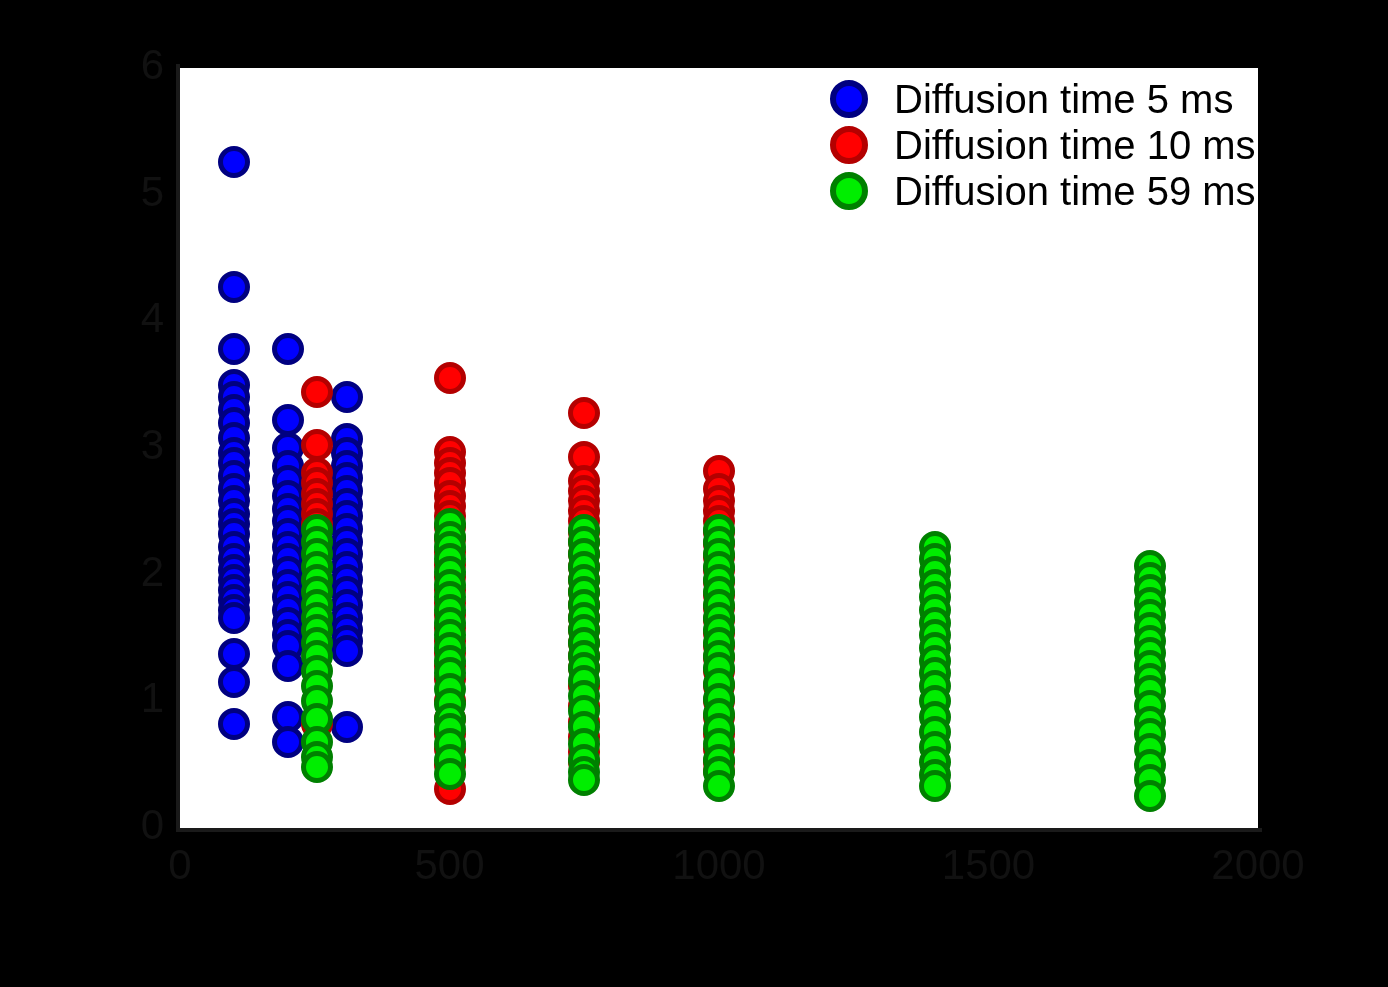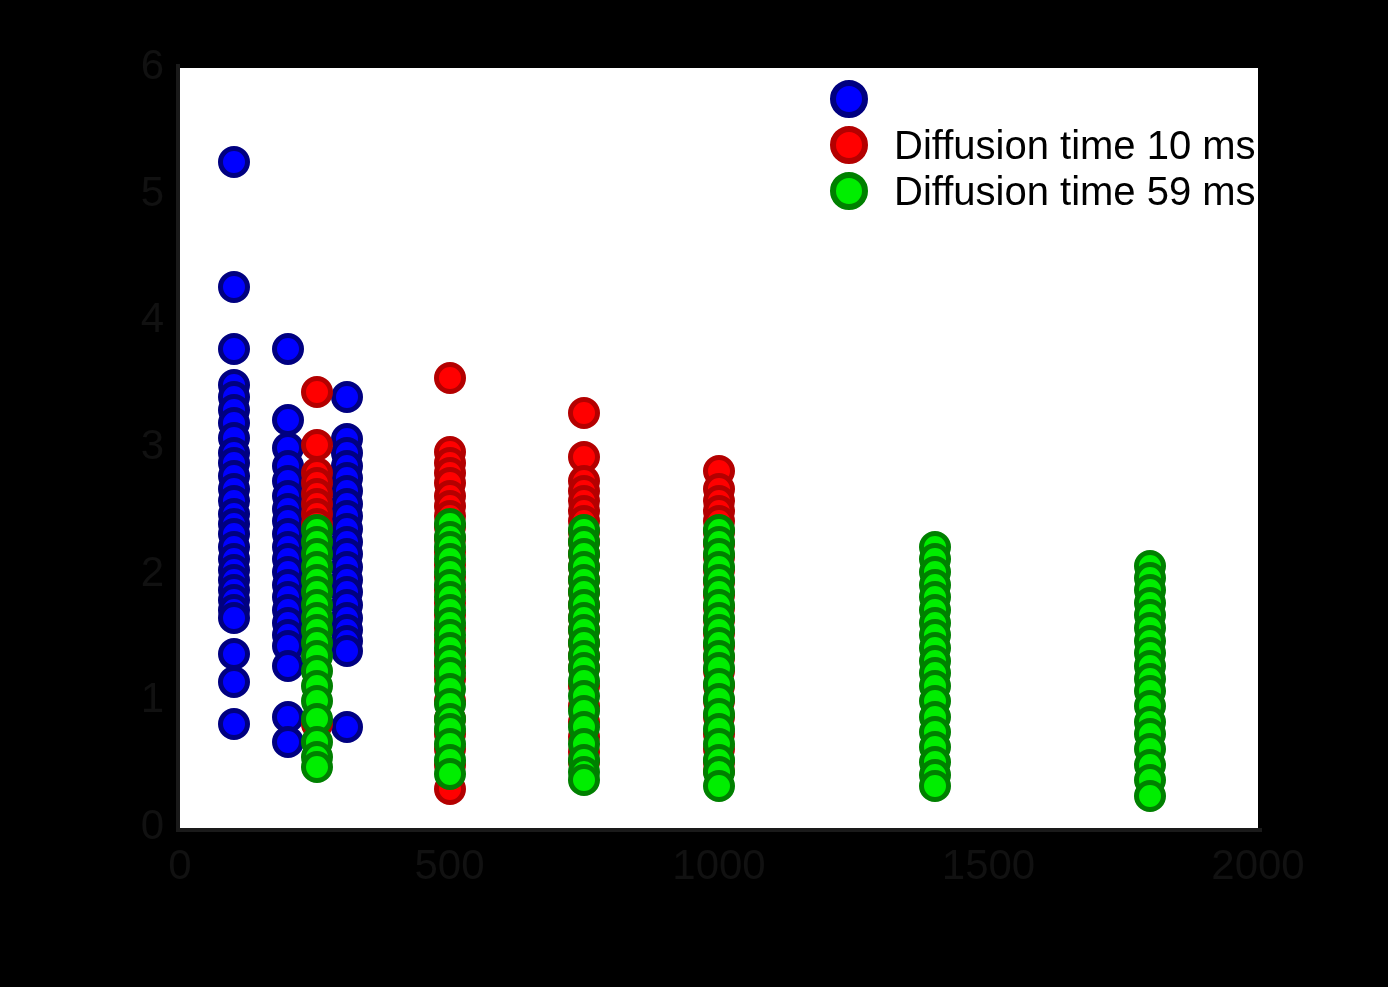--- a/index.html
+++ b/index.html
@@ -340,20 +340,21 @@
         <div class="pt green" style="left: 954.2px; top: 650.267px; width: 32px; height: 32px;"></div>
         <div class="pt green" style="left: 954.2px; top: 665.467px; width: 32px; height: 32px;"></div>
         <div class="pt green" style="left: 954.2px; top: 680.667px; width: 32px; height: 32px;"></div>
         <div class="pt green" style="left: 954.2px; top: 695.867px; width: 32px; height: 32px;"></div>
         <div class="pt green" style="left: 954.2px; top: 712.333px; width: 32px; height: 32px;"></div>
       </div>
 
     <div id="legend" style="left:628px;top:0px;">
       <div class="legend-row" style="top:8px;">
         <span class="legend-marker blue"></span>
+        <span class="legend-label">Diffusion time 5 ms</span>
       </div>
       <div class="legend-row" style="top:54px;">
         <span class="legend-marker red"></span>
         <span class="legend-label">Diffusion time 10 ms</span>
       </div>
       <div class="legend-row" style="top:100px;">
         <span class="legend-marker green"></span>
         <span class="legend-label">Diffusion time 59 ms</span>
       </div>
     </div>

